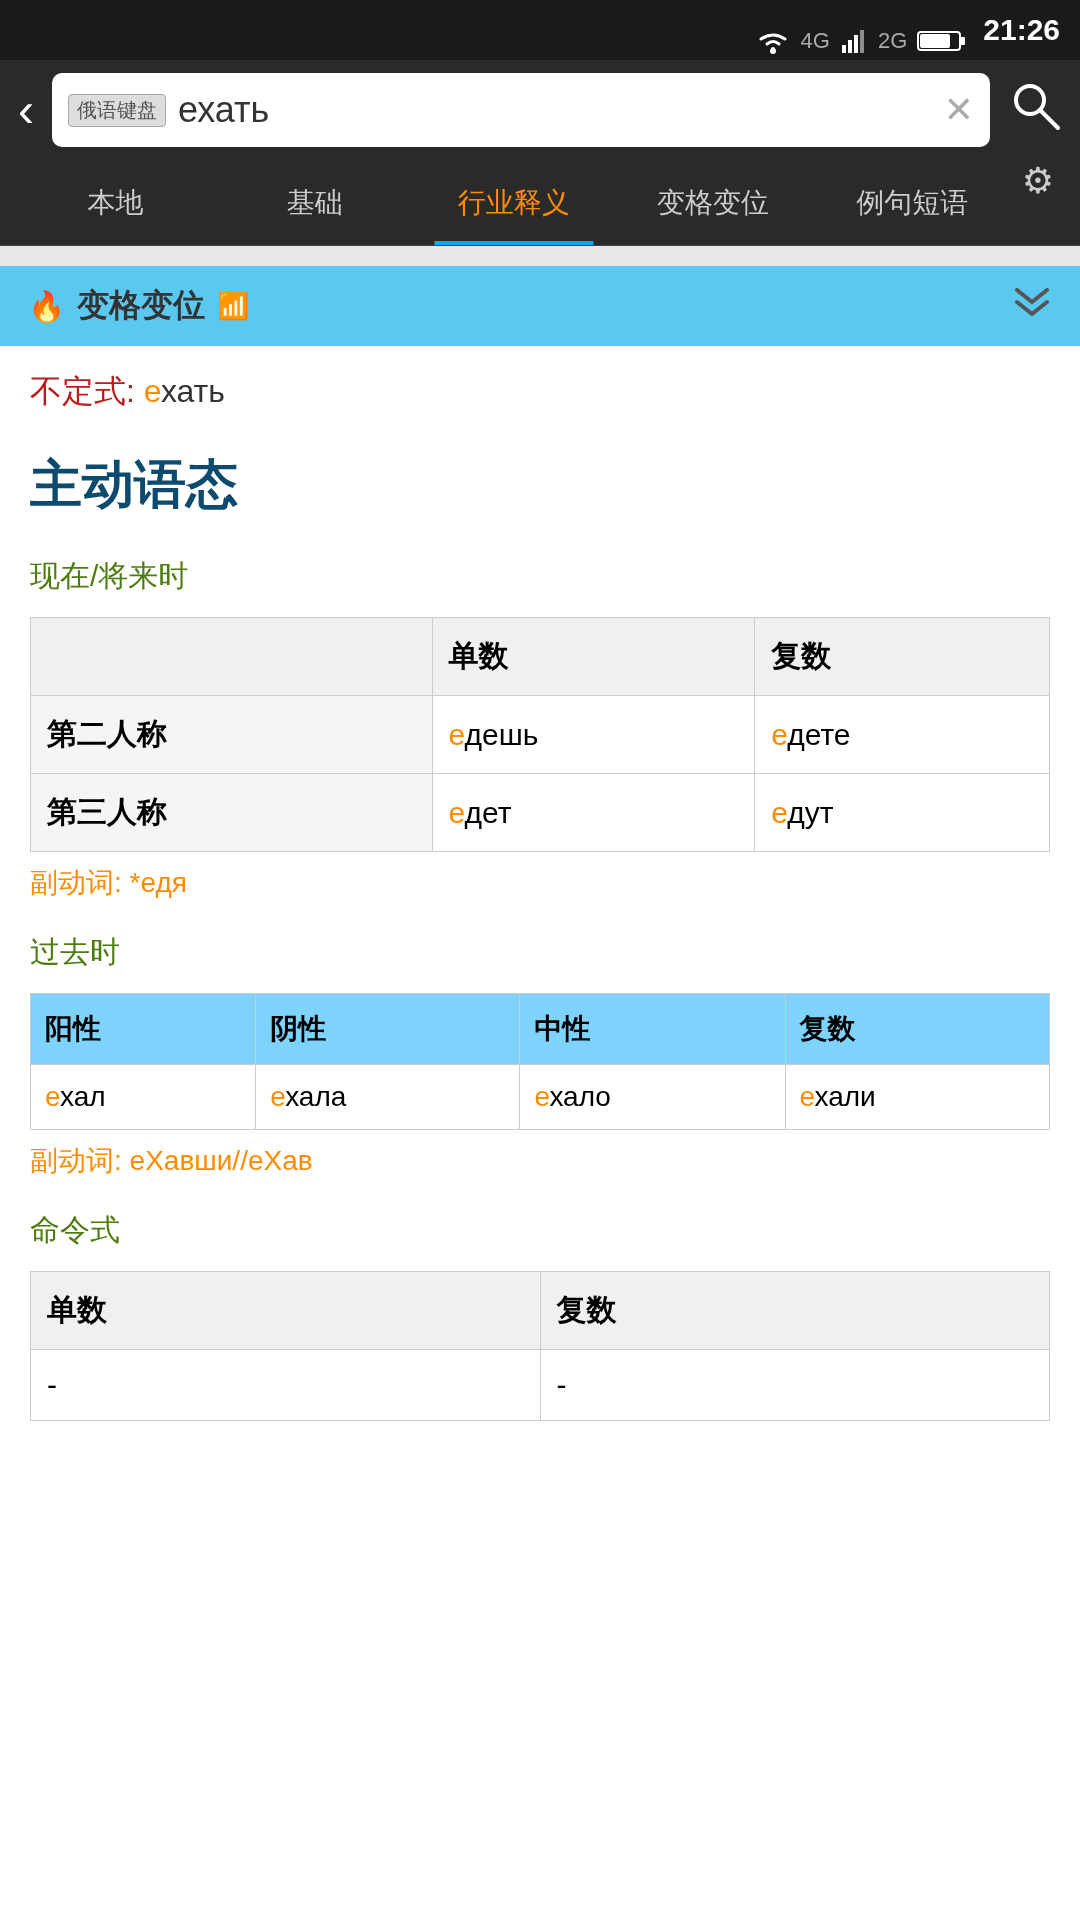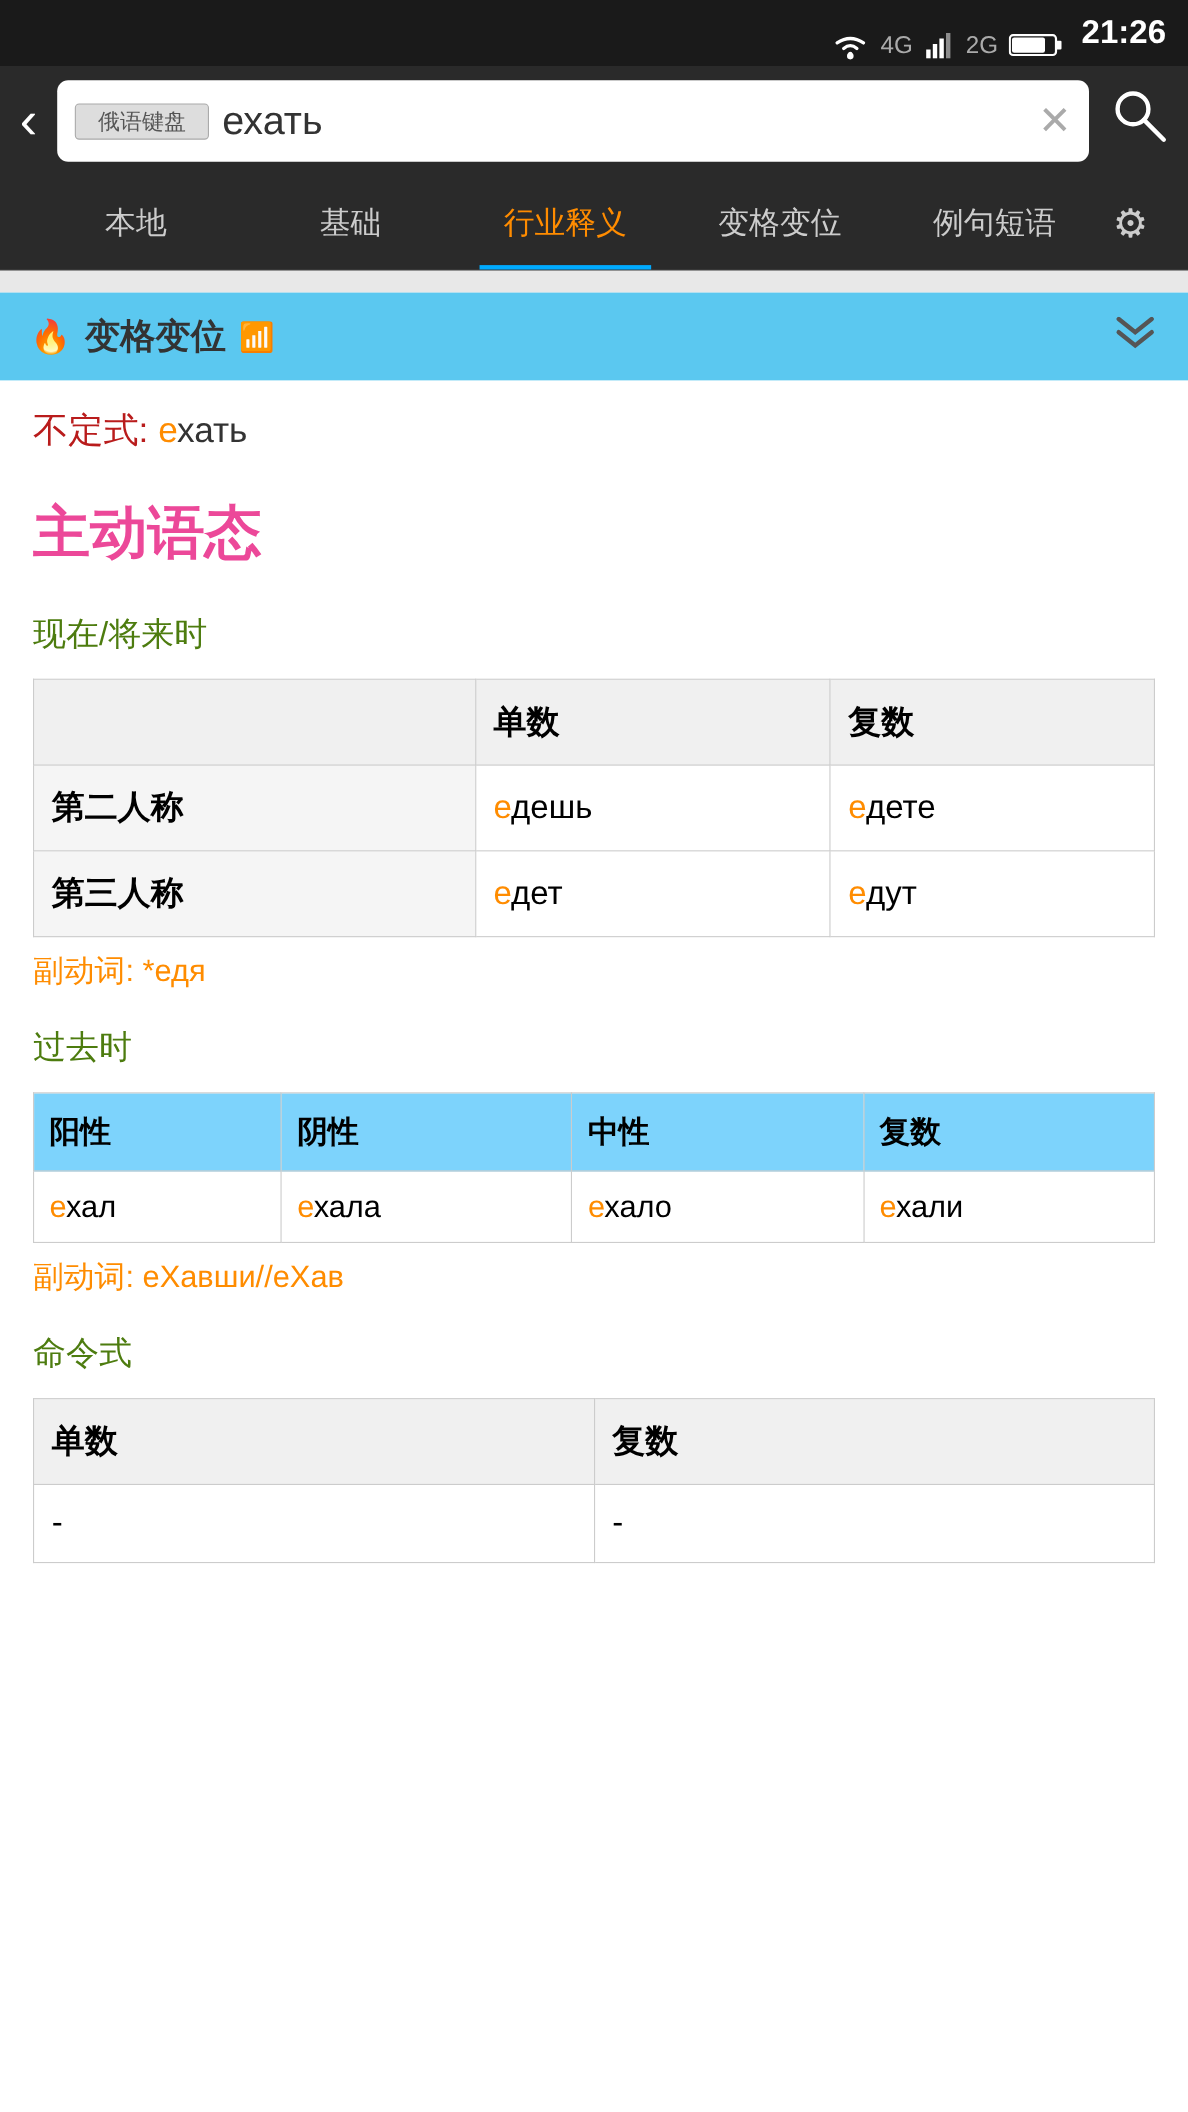--- a/index.html
+++ b/index.html
@@ -59,21 +59,21 @@
       align-items: center;
       height: 74px;
       padding: 0 16px;
       gap: 12px;
     }
     .kbd-label {
       background: #ddd;
       border: 1px solid #aaa;
       border-radius: 4px;
       font-size: 20px;
-      padding: 2px 20px;
+      padding: 2px 8px;
       color: #555;
       white-space: nowrap;
     }
     .search-text {
       flex: 1;
       font-size: 36px;
       color: #333;
       border: none;
       outline: none;
       background: transparent;
@@ -86,23 +86,23 @@
     .search-icon-btn {
       color: #fff;
       font-size: 48px;
       cursor: pointer;
     }
 
     
     .nav-tabs {
       background: #2a2a2a;
       display: flex;
-      align-items: center;
+      align-items: flex-start;
       height: 86px;
-      padding: 0 26px;
+      padding: 0 16px;
       border-bottom: 1px solid #444;
     }
     .nav-tab {
       flex: 1;
       text-align: center;
       color: #ccc;
       font-size: 28px;
       cursor: pointer;
       height: 100%;
       display: flex;
@@ -181,21 +181,21 @@
       color: #b91c1c;
     }
     .infinitive-line .accent {
       color: #ff8c00;
       font-size: 32px;
     }
 
     .voice-title {
       font-size: 52px;
       font-weight: bold;
-      color: #ec4899;
+      color: #0c4a6e;
       margin-bottom: 36px;
     }
 
     .tense-label {
       font-size: 30px;
       color: #4d7c0f;
       margin-bottom: 20px;
     }
 
     

